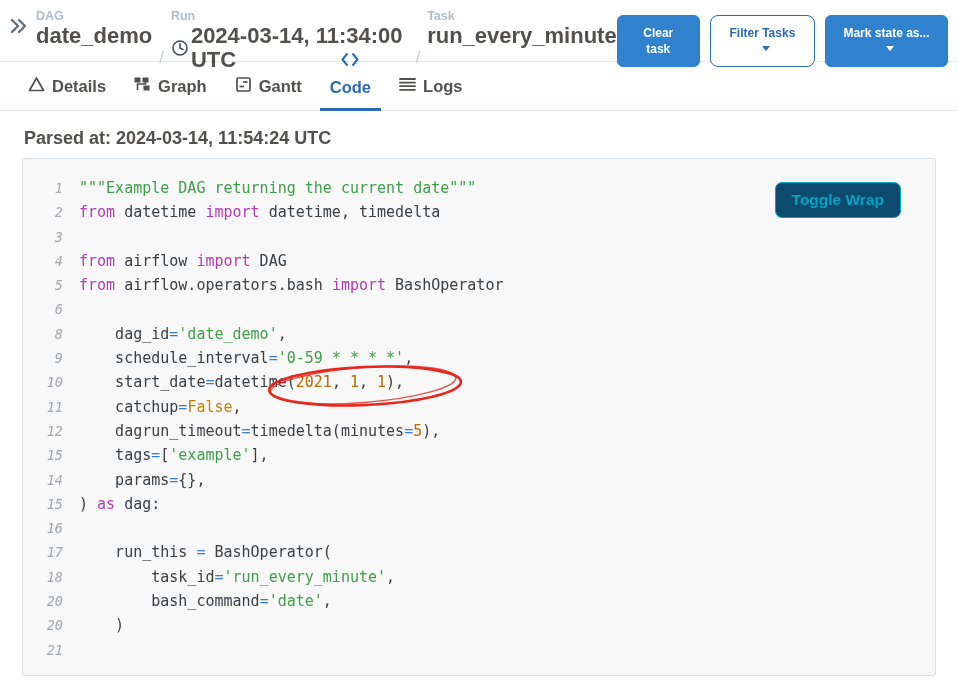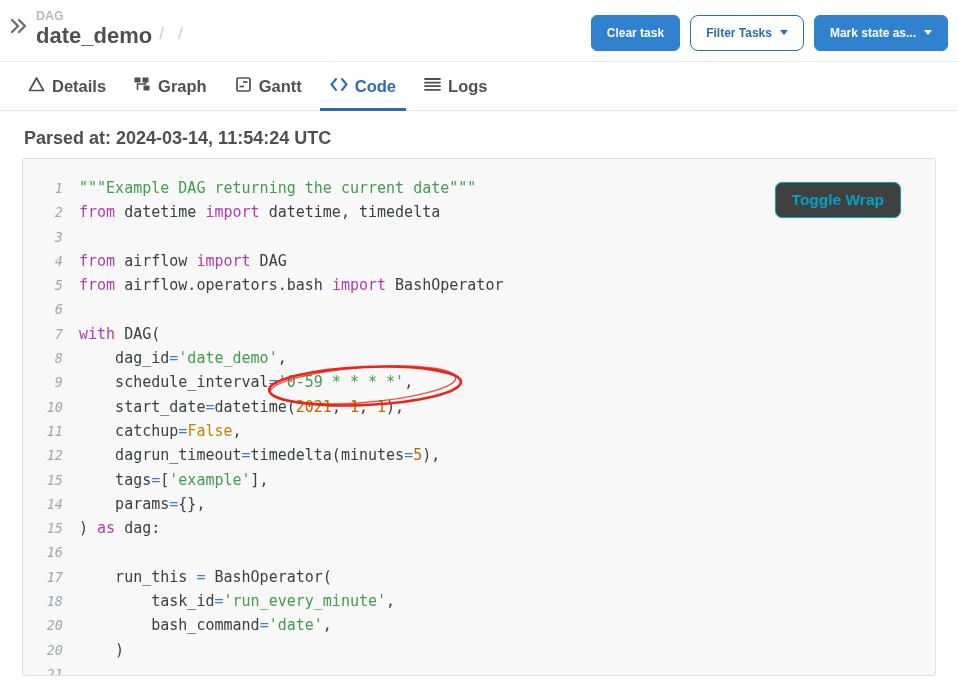--- a/index.html
+++ b/index.html
@@ -29,38 +29,38 @@
   .crumb-sep{align-self:flex-end;font-size:17px;color:var(--sep);padding:0 7px 2px 7px;line-height:24px;}
   .header-buttons{margin-left:auto;display:flex;gap:10px;align-items:center;padding-top:6px;}
   .btn{font-family:"Liberation Sans",sans-serif;font-size:12px;font-weight:700;border-radius:6px;padding:9px 15px;cursor:pointer;line-height:16px;}
   .btn-solid{background:var(--primary-button);color:#fff;border:1px solid var(--primary-button);}
   .btn-outline{background:#fff;color:var(--outline-button);border:1.5px solid var(--outline-button);border-radius:8px;}
   .caret{display:inline-block;width:0;height:0;border-left:4.5px solid transparent;border-right:4.5px solid transparent;border-top:5px solid currentColor;margin-left:8px;vertical-align:2px;}
 
   
   .tabs{display:flex;padding-left:14px;border-bottom:1px solid var(--border);height:49px;}
   .tab{display:flex;align-items:center;gap:7px;margin:0 4px;padding:13px 10px 11px;font-size:16.5px;font-weight:700;color:var(--dark);border-bottom:3px solid transparent;margin-bottom:-1px;cursor:pointer;justify-content:flex-end;}
-  .tab.active{color:var(--active-tab);border-bottom-color:var(--active-tab);}
+  .tab.active{color:var(--active-tab);border-bottom-color:var(--active-tab);flex-direction:column;}
   .tab svg{flex:none;}
 
   
   .parsed-at{padding:17px 0 0 24px;height:47px;font-size:18px;font-weight:700;color:var(--dark);}
 
   
   .code-container{position:relative;margin:0 22px;height:518px;background:var(--code-bg);border:1px solid var(--code-border);border-radius:3px;overflow:hidden;}
   .code-lines{padding-top:17px;font-family:"DejaVu Sans Mono","Liberation Mono",monospace;font-size:15px;line-height:24.3px;color:var(--pl);}
   .code-line{white-space:pre;}
   .ln{display:inline-block;width:40px;text-align:right;margin-right:16px;color:var(--ln);font-style:italic;font-size:13.5px;}
   .tok-kw{color:var(--kw);}
   .tok-str{color:var(--str);}
   .tok-num{color:var(--num);}
   .tok-op{color:var(--op);}
   .tok-bool{color:var(--bool);}
   .tok-pl{color:var(--pl);}
-  .toggle-wrap-btn{position:absolute;top:23px;right:34px;background:#404040;color:var(--toggle-wrap);border:1.5px solid var(--toggle-wrap);border-radius:7px;padding:8px 16px;font-size:15.5px;font-weight:700;font-family:"Liberation Sans",sans-serif;cursor:pointer;}
+  .toggle-wrap-btn{position:absolute;top:23px;right:34px;background:#0c4a6e;color:var(--toggle-wrap);border:1.5px solid var(--toggle-wrap);border-radius:7px;padding:8px 16px;font-size:15.5px;font-weight:700;font-family:"Liberation Sans",sans-serif;cursor:pointer;}
 
   
   .annotation-svg{position:absolute;left:263px;top:361px;width:206px;height:50px;pointer-events:none;}
 </style>
 </head>
 <body>
 
 <div class="page">
 
   <div class="header">
@@ -70,21 +70,37 @@
         <polyline points="11,4 17,10 11,16"></polyline>
       </svg>
     </span>
 
     <div class="crumbs">
       <div class="crumb">
         <span class="crumb-label">DAG</span>
         <span class="crumb-value">date_demo</span>
       </div>
       <span class="crumb-sep">/</span>
+      <div class="crumb">
+        <span class="crumb-label">Run</span>
+        <span class="crumb-value">
+          <span class="clock">
+            <svg width="18" height="18" viewBox="0 0 18 18" fill="none" stroke="#4a4f55" stroke-width="1.6" stroke-linecap="round">
+              <circle cx="9" cy="9" r="7"></circle>
+              <polyline points="9,4.5 9,9 12,10.5"></polyline>
+            </svg>
+          </span>
+          <span>2024-03-14, 11:34:00 UTC</span>
+        </span>
+      </div>
       <span class="crumb-sep">/</span>
+      <div class="crumb">
+        <span class="crumb-label">Task</span>
+        <span class="crumb-value">run_every_minute</span>
+      </div>
     </div>
 
     <div class="header-buttons">
       <button class="btn btn-solid">Clear task</button>
       <button class="btn btn-outline"><span>Filter Tasks</span><span class="caret"></span></button>
       <button class="btn btn-solid"><span>Mark state as...</span><span class="caret"></span></button>
     </div>
   </div>
 
   <div class="tabs">
@@ -142,21 +158,20 @@
   <div class="parsed-at">Parsed at: 2024-03-14, 11:54:24 UTC</div>
 
   <div class="code-container">
     <div class="code-lines">
         <div class="code-line"><span class="ln">1</span><span class="tok-str">"""Example DAG returning the current date"""</span></div>
         <div class="code-line"><span class="ln">2</span><span class="tok-kw">from</span><span class="tok-pl"> datetime </span><span class="tok-kw">import</span><span class="tok-pl"> datetime, timedelta</span></div>
         <div class="code-line"><span class="ln">3</span></div>
         <div class="code-line"><span class="ln">4</span><span class="tok-kw">from</span><span class="tok-pl"> airflow </span><span class="tok-kw">import</span><span class="tok-pl"> DAG</span></div>
         <div class="code-line"><span class="ln">5</span><span class="tok-kw">from</span><span class="tok-pl"> airflow.operators.bash </span><span class="tok-kw">import</span><span class="tok-pl"> BashOperator</span></div>
         <div class="code-line"><span class="ln">6</span></div>
-        <div class="code-line"><span class="ln">7</span><span class="tok-kw">with</span><span class="tok-pl"> DAG(</span></div>
         <div class="code-line"><span class="ln">8</span><span class="tok-pl">    dag_id</span><span class="tok-op">=</span><span class="tok-str">'date_demo'</span><span class="tok-pl">,</span></div>
         <div class="code-line"><span class="ln">9</span><span class="tok-pl">    schedule_interval</span><span class="tok-op">=</span><span class="tok-str">'0-59 * * * *'</span><span class="tok-pl">,</span></div>
         <div class="code-line"><span class="ln">10</span><span class="tok-pl">    start_date</span><span class="tok-op">=</span><span class="tok-pl">datetime(</span><span class="tok-num">2021</span><span class="tok-pl">, </span><span class="tok-num">1</span><span class="tok-pl">, </span><span class="tok-num">1</span><span class="tok-pl">),</span></div>
         <div class="code-line"><span class="ln">11</span><span class="tok-pl">    catchup</span><span class="tok-op">=</span><span class="tok-bool">False</span><span class="tok-pl">,</span></div>
         <div class="code-line"><span class="ln">12</span><span class="tok-pl">    dagrun_timeout</span><span class="tok-op">=</span><span class="tok-pl">timedelta(minutes</span><span class="tok-op">=</span><span class="tok-num">5</span><span class="tok-pl">),</span></div>
         <div class="code-line"><span class="ln">15</span><span class="tok-pl">    tags</span><span class="tok-op">=</span><span class="tok-pl">[</span><span class="tok-str">'example'</span><span class="tok-pl">],</span></div>
         <div class="code-line"><span class="ln">14</span><span class="tok-pl">    params</span><span class="tok-op">=</span><span class="tok-pl">{},</span></div>
         <div class="code-line"><span class="ln">15</span><span class="tok-pl">) </span><span class="tok-kw">as</span><span class="tok-pl"> dag:</span></div>
         <div class="code-line"><span class="ln">16</span></div>
         <div class="code-line"><span class="ln">17</span><span class="tok-pl">    run_this </span><span class="tok-op">=</span><span class="tok-pl"> BashOperator(</span></div>

